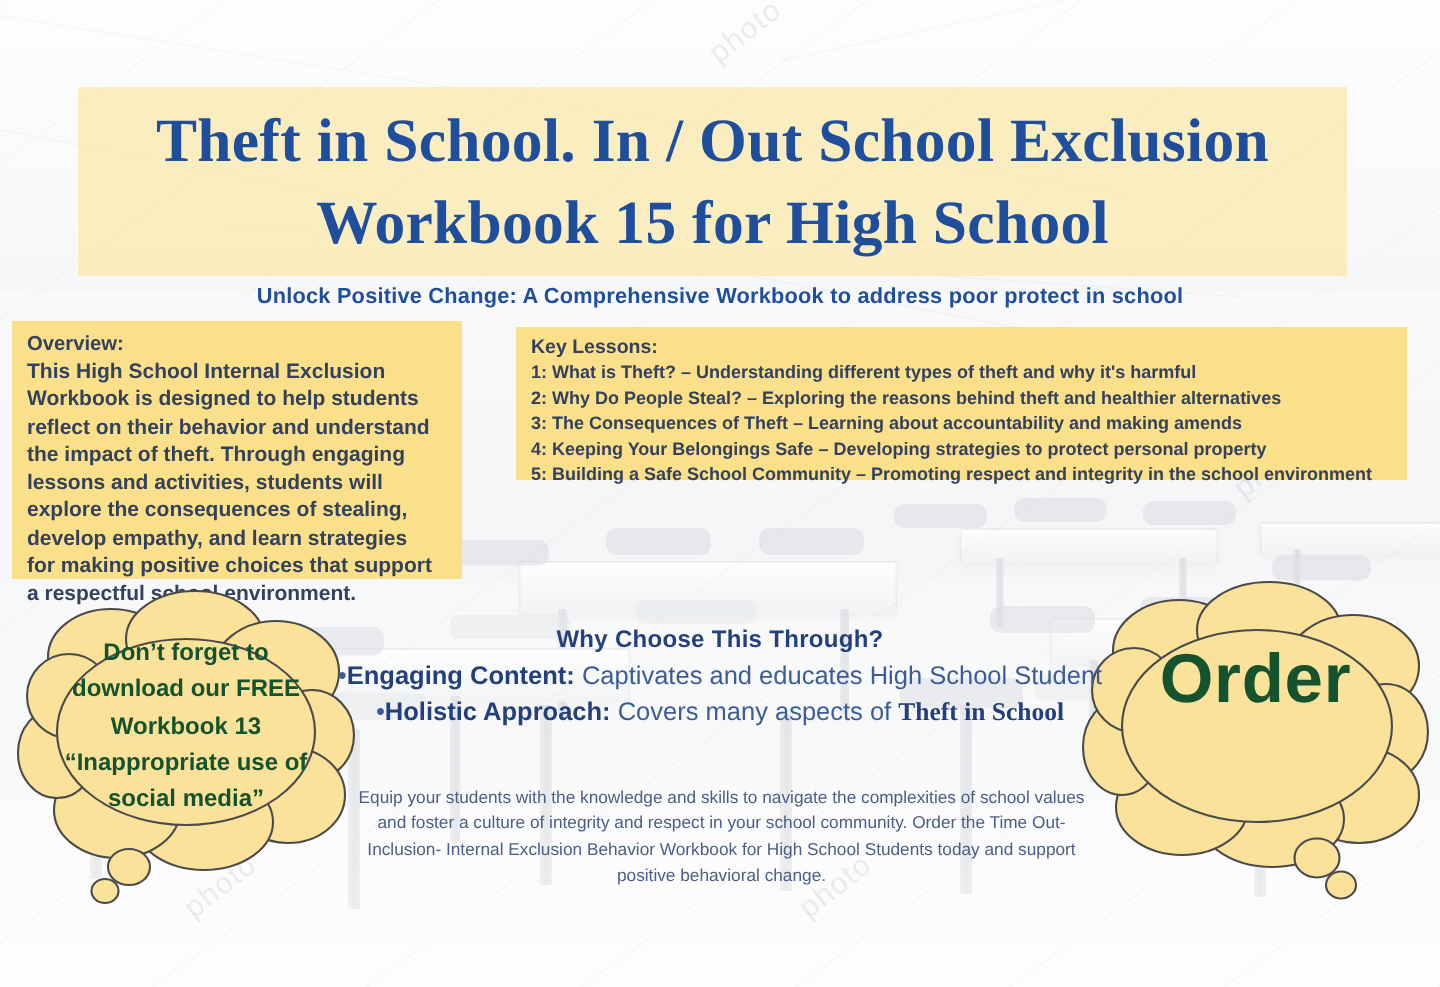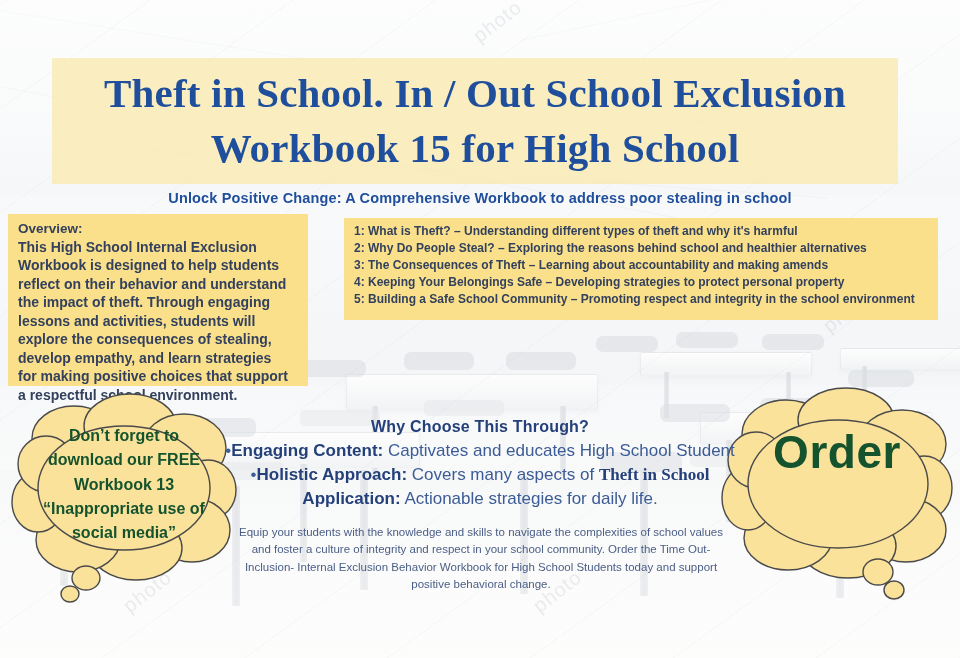--- a/index.html
+++ b/index.html
@@ -282,30 +282,31 @@
     <span class="wm-text" style="left:120px;top:580px;">photo</span>
     <span class="wm-text" style="left:470px;top:10px;">photo</span>
     <span class="wm-text" style="left:530px;top:580px;">photo</span>
     <span class="wm-text" style="left:820px;top:300px;">photo</span>
   </div>
 
   <div class="title-banner">
     <div class="title-text">Theft in School. In / Out School Exclusion Workbook 15 for High School</div>
   </div>
 
-  <div class="subtitle">Unlock Positive Change: A Comprehensive Workbook to address poor stealing in school</div>
+  <div class="subtitle">Unlock Positive Change: A Comprehensive Workbook to address poor protect in school</div>
 
   <div class="ybox" id="overview-box">
     <div class="hd">Overview:</div>
     <div class="bd">This High School Internal Exclusion Workbook is designed to help students reflect on their behavior and understand the impact of theft. Through engaging lessons and activities, students will explore the consequences of stealing, develop empathy, and learn strategies for making positive choices that support a respectful school environment.</div>
   </div>
 
   <div class="ybox" id="lessons-box">
+    <div class="hd">Key Lessons:</div>
     <div class="li">1: What is Theft? – Understanding different types of theft and why it's harmful</div>
-    <div class="li">2: Why Do People Steal? – Exploring the reasons behind school and healthier alternatives</div>
+    <div class="li">2: Why Do People Steal? – Exploring the reasons behind theft and healthier alternatives</div>
     <div class="li">3: The Consequences of Theft – Learning about accountability and making amends</div>
     <div class="li">4: Keeping Your Belongings Safe – Developing strategies to protect personal property</div>
     <div class="li">5: Building a Safe School Community – Promoting respect and integrity in the school environment</div>
   </div>
 
   <div class="cloud-wrap" id="cloud-left">
     <svg width="224" height="206" viewBox="0 0 224 206">
       <g fill="#FAE29A" stroke="#4a4a4a" stroke-width="1.4">
         <ellipse cx="62" cy="46" rx="42" ry="32"></ellipse>
         <ellipse cx="118" cy="34" rx="46" ry="32"></ellipse>
@@ -353,21 +354,17 @@
       <span>•</span><b>Engaging Content:</b>
       <span>Captivates and educates High School Student</span>
     </div>
 
     <div class="promo-line">
       <span>•</span><b>Holistic Approach:</b>
       <span>Covers many aspects of</span>
       <span class="serif">Theft in School</span>
     </div>
 
-    <div class="promo-line">
-      <b>Application:</b>
-      <span>Actionable strategies for daily life.</span>
-    </div>
   </div>
 
   <div id="footnote">Equip your students with the knowledge and skills to navigate the complexities of school values and foster a culture of integrity and respect in your school community. Order the Time Out-Inclusion- Internal Exclusion Behavior Workbook for High School Students today and support positive behavioral change.</div>
 
 </div>
 
 </body></html>

